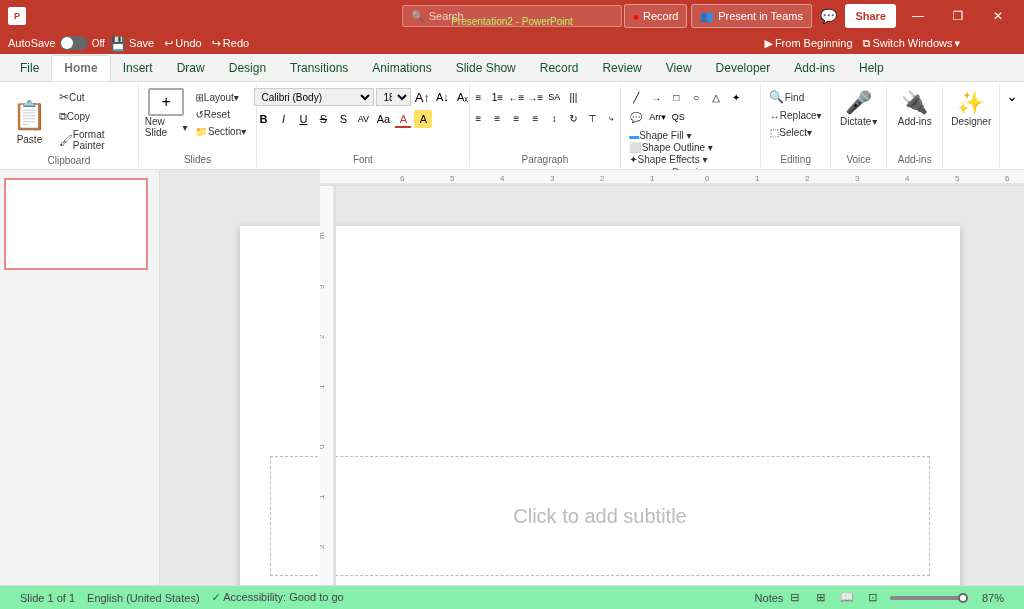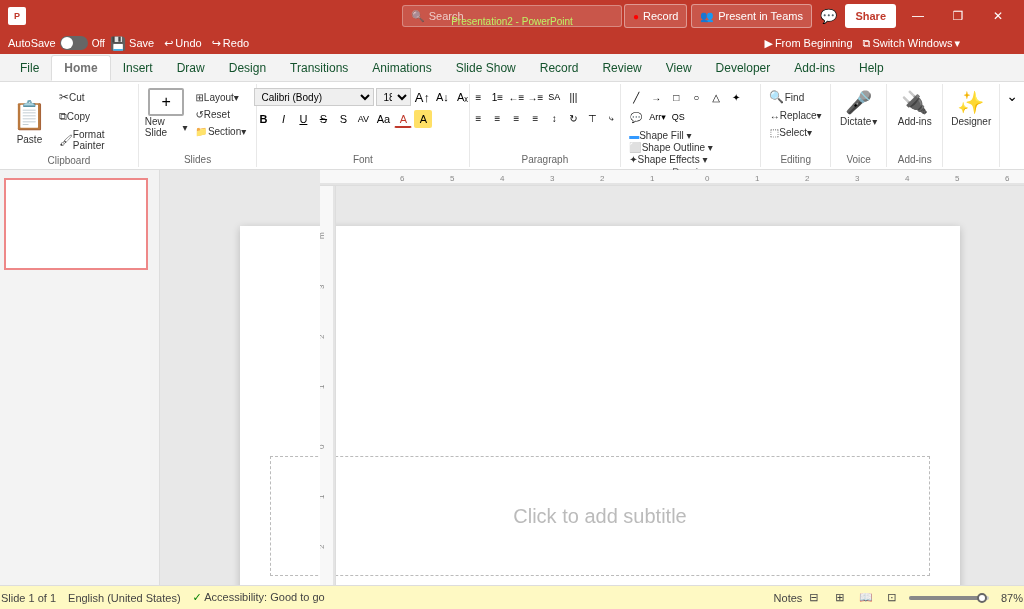--- a/index.html
+++ b/index.html
@@ -45,21 +45,21 @@
     .font-row { display: flex; align-items: center; gap: 2px; margin-bottom: 2px; }
     .font-select { height: 18px; border: 1px solid #ccc; font-size: 10px; padding: 0 2px; width: 120px; cursor: pointer; }
     .font-size-select { height: 18px; border: 1px solid #ccc; font-size: 10px; padding: 0 2px; width: 35px; cursor: pointer; }
     .font-btn { width: 18px; height: 18px; border: 1px solid transparent; display: flex; align-items: center; justify-content: center; cursor: pointer; font-size: 11px; border-radius: 2px; }
 
     
     .para-row { display: flex; align-items: center; gap: 1px; margin-bottom: 1px; }
     .para-btn { width: 18px; height: 18px; border: 1px solid transparent; display: flex; align-items: center; justify-content: center; cursor: pointer; font-size: 10px; border-radius: 2px; }
 
     
-    #statusbar { height: 24px; background: #fef9c3; border-top: 1px solid #ddd; display: flex; align-items: center; justify-content: space-between; padding: 0 1px; font-size: 11px; color: #444; }
+    #statusbar { height: 24px; background: #86efac; border-top: 1px solid #ddd; display: flex; align-items: center; justify-content: space-between; padding: 0 20px; font-size: 11px; color: #444; }
     #statusbar-right { display: flex; align-items: center; gap: 8px; }
     .status-icon { width: 18px; height: 18px; display: flex; align-items: center; justify-content: center; cursor: pointer; font-size: 11px; }
 
     
     #slide-panel { width: 160px; background: #f3f3f3; border-right: 1px solid #ddd; overflow-y: auto; padding: 8px 4px; }
     .slide-thumb { border: 2px solid #e88; margin-bottom: 8px; background: white; position: relative; cursor: pointer; }
     .slide-thumb-inner { width: 140px; height: 88px; background: white; }
 
     
     #canvas-area { flex: 1; background: #e8e8e8; overflow: auto; display: flex; align-items: flex-start; justify-content: center; padding: 20px; position: relative; }

